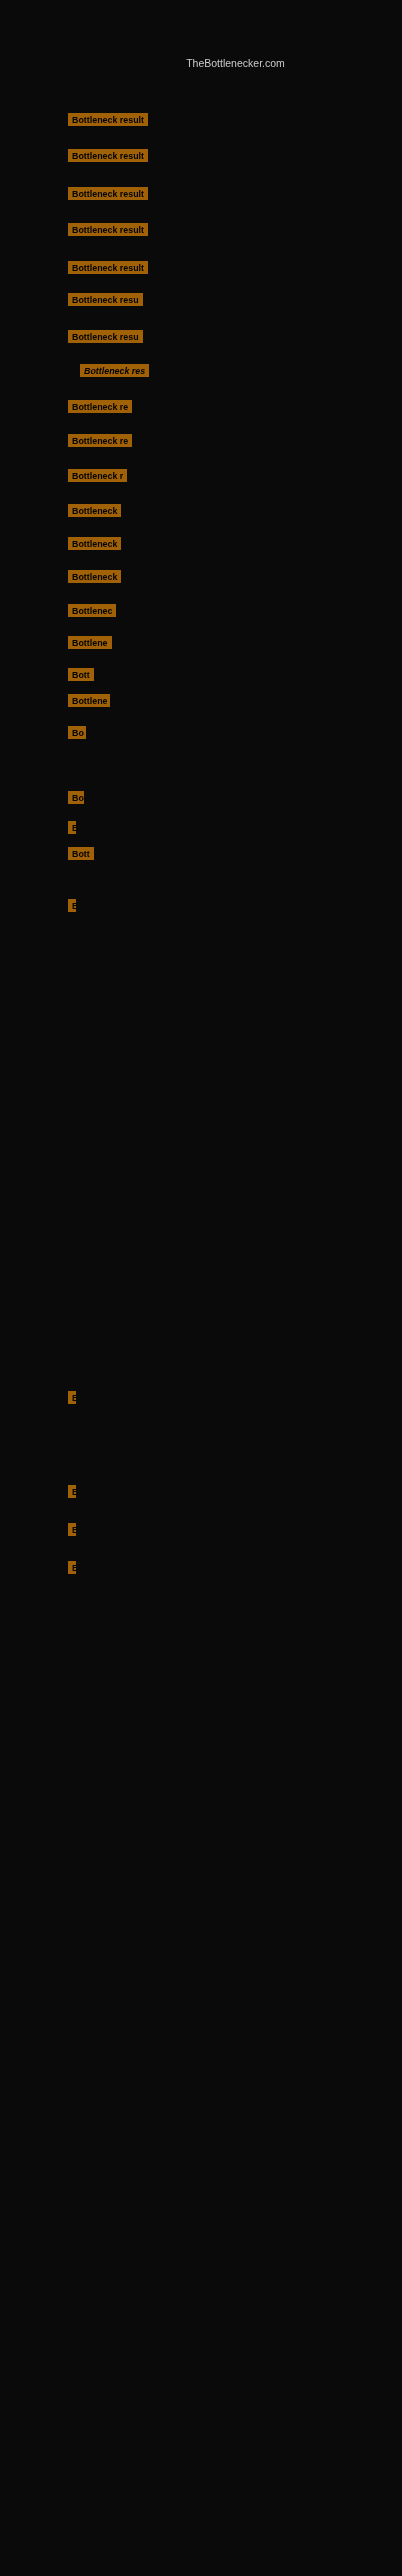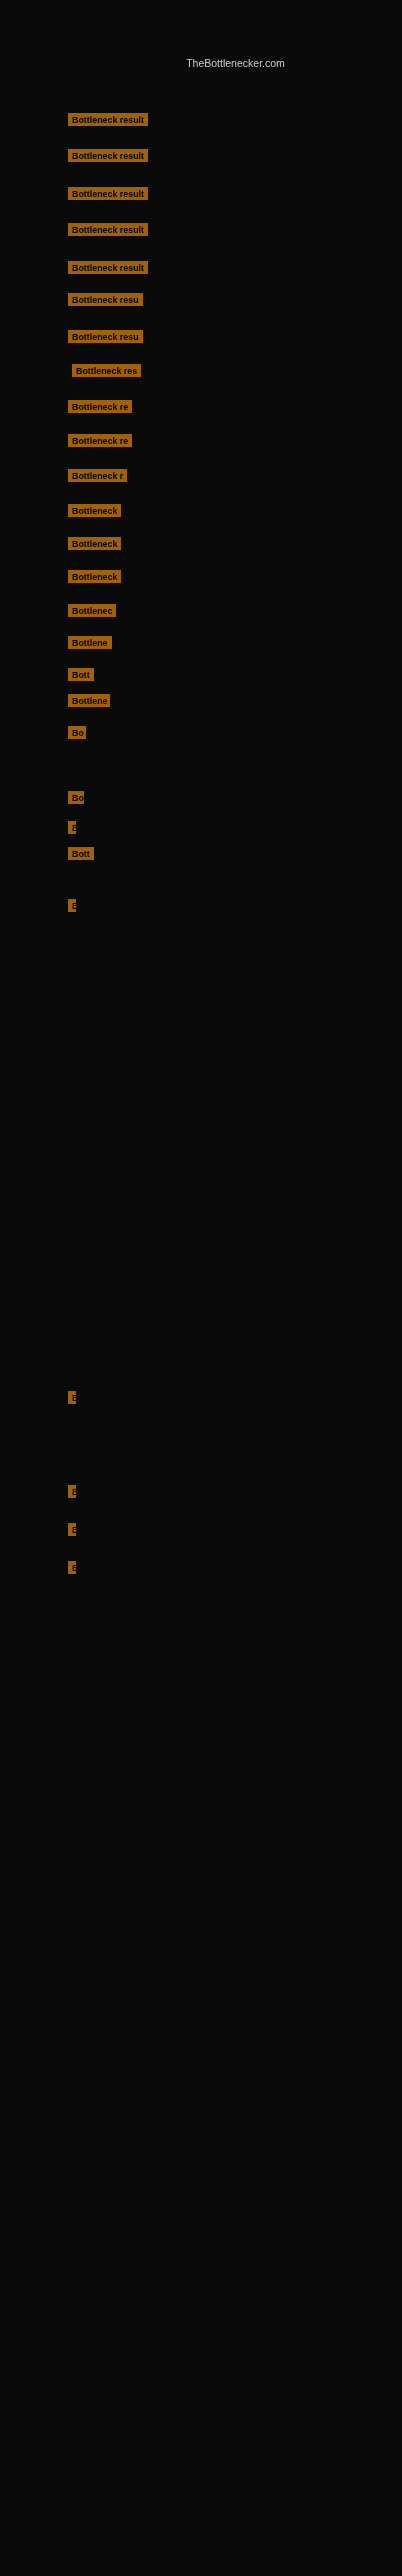--- a/index.html
+++ b/index.html
@@ -50,21 +50,21 @@
 <span class="site-title">TheBottlenecker.com</span>
 
 <div id="badges-container">
     <div class="badge-container" style="top: 45px; left: 0px;"><span class="bottleneck-badge" style="max-width: 122px;">Bottleneck result</span></div>
     <div class="badge-container" style="top: 81px; left: 0px;"><span class="bottleneck-badge" style="max-width: 113px;">Bottleneck result</span></div>
     <div class="badge-container" style="top: 119px; left: 0px;"><span class="bottleneck-badge" style="max-width: 105px;">Bottleneck result</span></div>
     <div class="badge-container" style="top: 155px; left: 0px;"><span class="bottleneck-badge" style="max-width: 98px;">Bottleneck result</span></div>
     <div class="badge-container" style="top: 193px; left: 0px;"><span class="bottleneck-badge" style="max-width: 93px;">Bottleneck result</span></div>
     <div class="badge-container" style="top: 225px; left: 0px;"><span class="bottleneck-badge" style="max-width: 85px;">Bottleneck resu</span></div>
     <div class="badge-container" style="top: 262px; left: 0px;"><span class="bottleneck-badge" style="max-width: 81px;">Bottleneck resu</span></div>
-    <div class="badge-container" style="top: 296px; left: 4px;"><span class="bottleneck-badge" style="max-width: 77px;">Bottleneck res</span></div>
+    <div class="badge-container" style="top: 296px; left: 12px; font-style: italic;"><span class="bottleneck-badge" style="max-width: 77px;">Bottleneck res</span></div>
     <div class="badge-container" style="top: 332px; left: 0px;"><span class="bottleneck-badge" style="max-width: 72px;">Bottleneck re</span></div>
     <div class="badge-container" style="top: 366px; left: 0px;"><span class="bottleneck-badge" style="max-width: 68px;">Bottleneck re</span></div>
     <div class="badge-container" style="top: 401px; left: 0px;"><span class="bottleneck-badge" style="max-width: 64px;">Bottleneck r</span></div>
     <div class="badge-container" style="top: 436px; left: 0px;"><span class="bottleneck-badge" style="max-width: 60px;">Bottleneck </span></div>
     <div class="badge-container" style="top: 469px; left: 0px;"><span class="bottleneck-badge" style="max-width: 56px;">Bottleneck</span></div>
     <div class="badge-container" style="top: 502px; left: 0px;"><span class="bottleneck-badge" style="max-width: 53px;">Bottleneck</span></div>
     <div class="badge-container" style="top: 536px; left: 0px;"><span class="bottleneck-badge" style="max-width: 50px;">Bottlenec</span></div>
     <div class="badge-container" style="top: 568px; left: 0px;"><span class="bottleneck-badge" style="max-width: 45px;">Bottlene</span></div>
     <div class="badge-container" style="top: 600px; left: 0px;"><span class="bottleneck-badge" style="max-width: 31px;">Bott</span></div>
     <div class="badge-container" style="top: 626px; left: 0px;"><span class="bottleneck-badge" style="max-width: 42px;">Bottlene</span></div>

